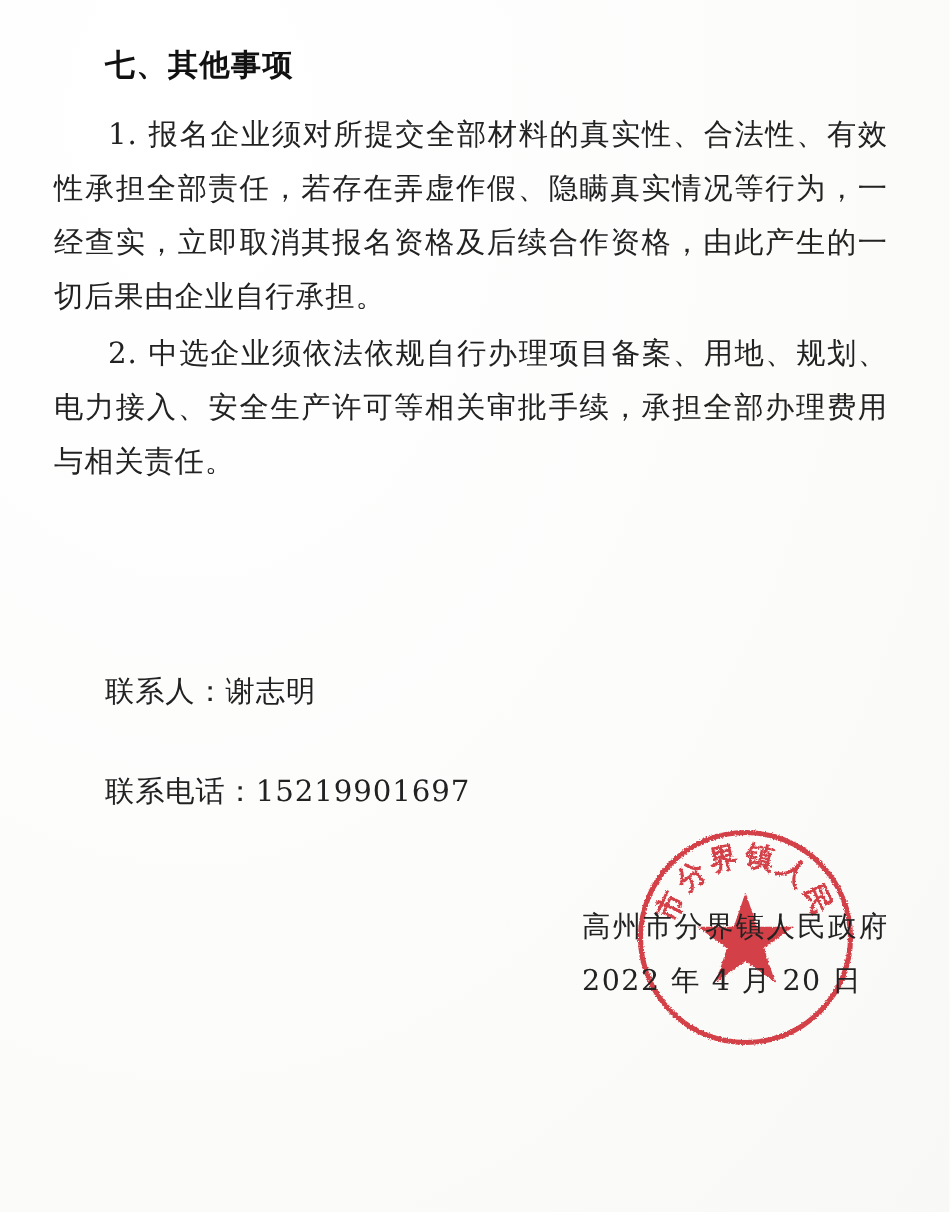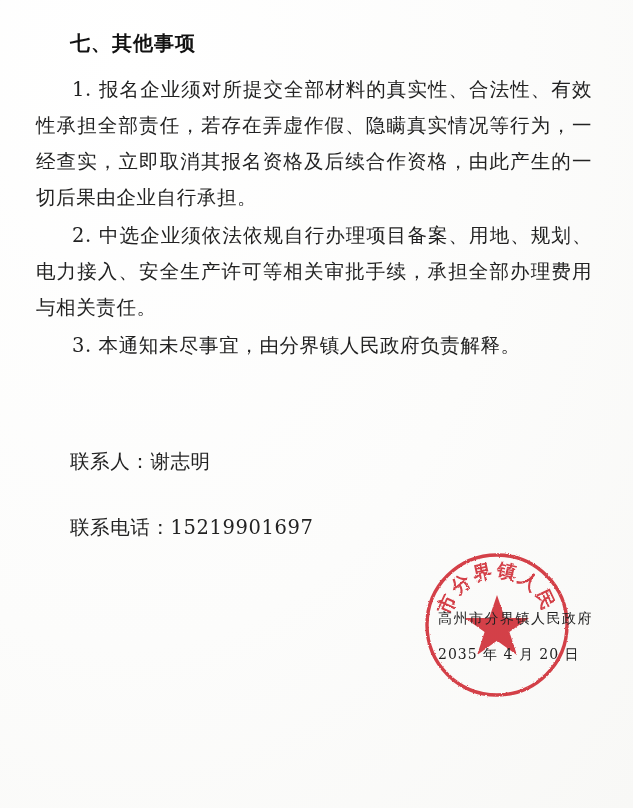--- a/index.html
+++ b/index.html
@@ -69,21 +69,21 @@
     color: #222;
   }
   .contact.c1 { top: 444px; font-family: Liberation Serif, serif; }
   .contact.c2 { top: 482px; margin-top: 28px; }
 
   .signblock {
     position: absolute;
     right: 40px;
     top: 600px;
     text-align: left;
-    font-size: 14px;
+    font-size: 19px;
     line-height: 36px;
     letter-spacing: 1.5px;
     color: #222;
     z-index: 3;
   }
   .signblock .org { display: block; }
   .signblock .date { display: block; letter-spacing: 1px; }
 
   
   .seal {
@@ -105,29 +105,28 @@
 <div class="page"></div>
 
 <div class="content">
 
   <div class="heading">七、其他事项</div>
 
   <div class="para p1">1. 报名企业须对所提交全部材料的真实性、合法性、有效性承担全部责任，若存在弄虚作假、隐瞒真实情况等行为，一经查实，立即取消其报名资格及后续合作资格，由此产生的一切后果由企业自行承担。</div>
 
   <div class="para p2">2. 中选企业须依法依规自行办理项目备案、用地、规划、电力接入、安全生产许可等相关审批手续，承担全部办理费用与相关责任。</div>
 
-  <div class="para p3">3. 本通知未尽事宜，由分界镇人民政府负责解释。</div>
 
   <div class="contact c1">联系人：谢志明</div>
 
   <div class="contact c2">联系电话：15219901697</div>
 
   <div class="signblock">
     <span class="org">高州市分界镇人民政府</span>
-    <span class="date">2035 年 4 月 20 日</span>
+    <span class="date">2022 年 4 月 20 日</span>
   </div>
 
   <div class="seal">
     <svg viewBox="0 0 146 146" xmlns="http://www.w3.org/2000/svg">
       <defs>
         <path id="sealArc" d="M 20,73 A 53,53 0 0 1 126,73" fill="none"></path>
         <filter id="rough" x="-20%" y="-20%" width="140%" height="140%">
           <feTurbulence type="fractalNoise" baseFrequency="0.85" numOctaves="3" result="n"></feTurbulence>
           <feDisplacementMap in="SourceGraphic" in2="n" scale="2.2" xChannelSelector="R" yChannelSelector="G"></feDisplacementMap>
         </filter>

